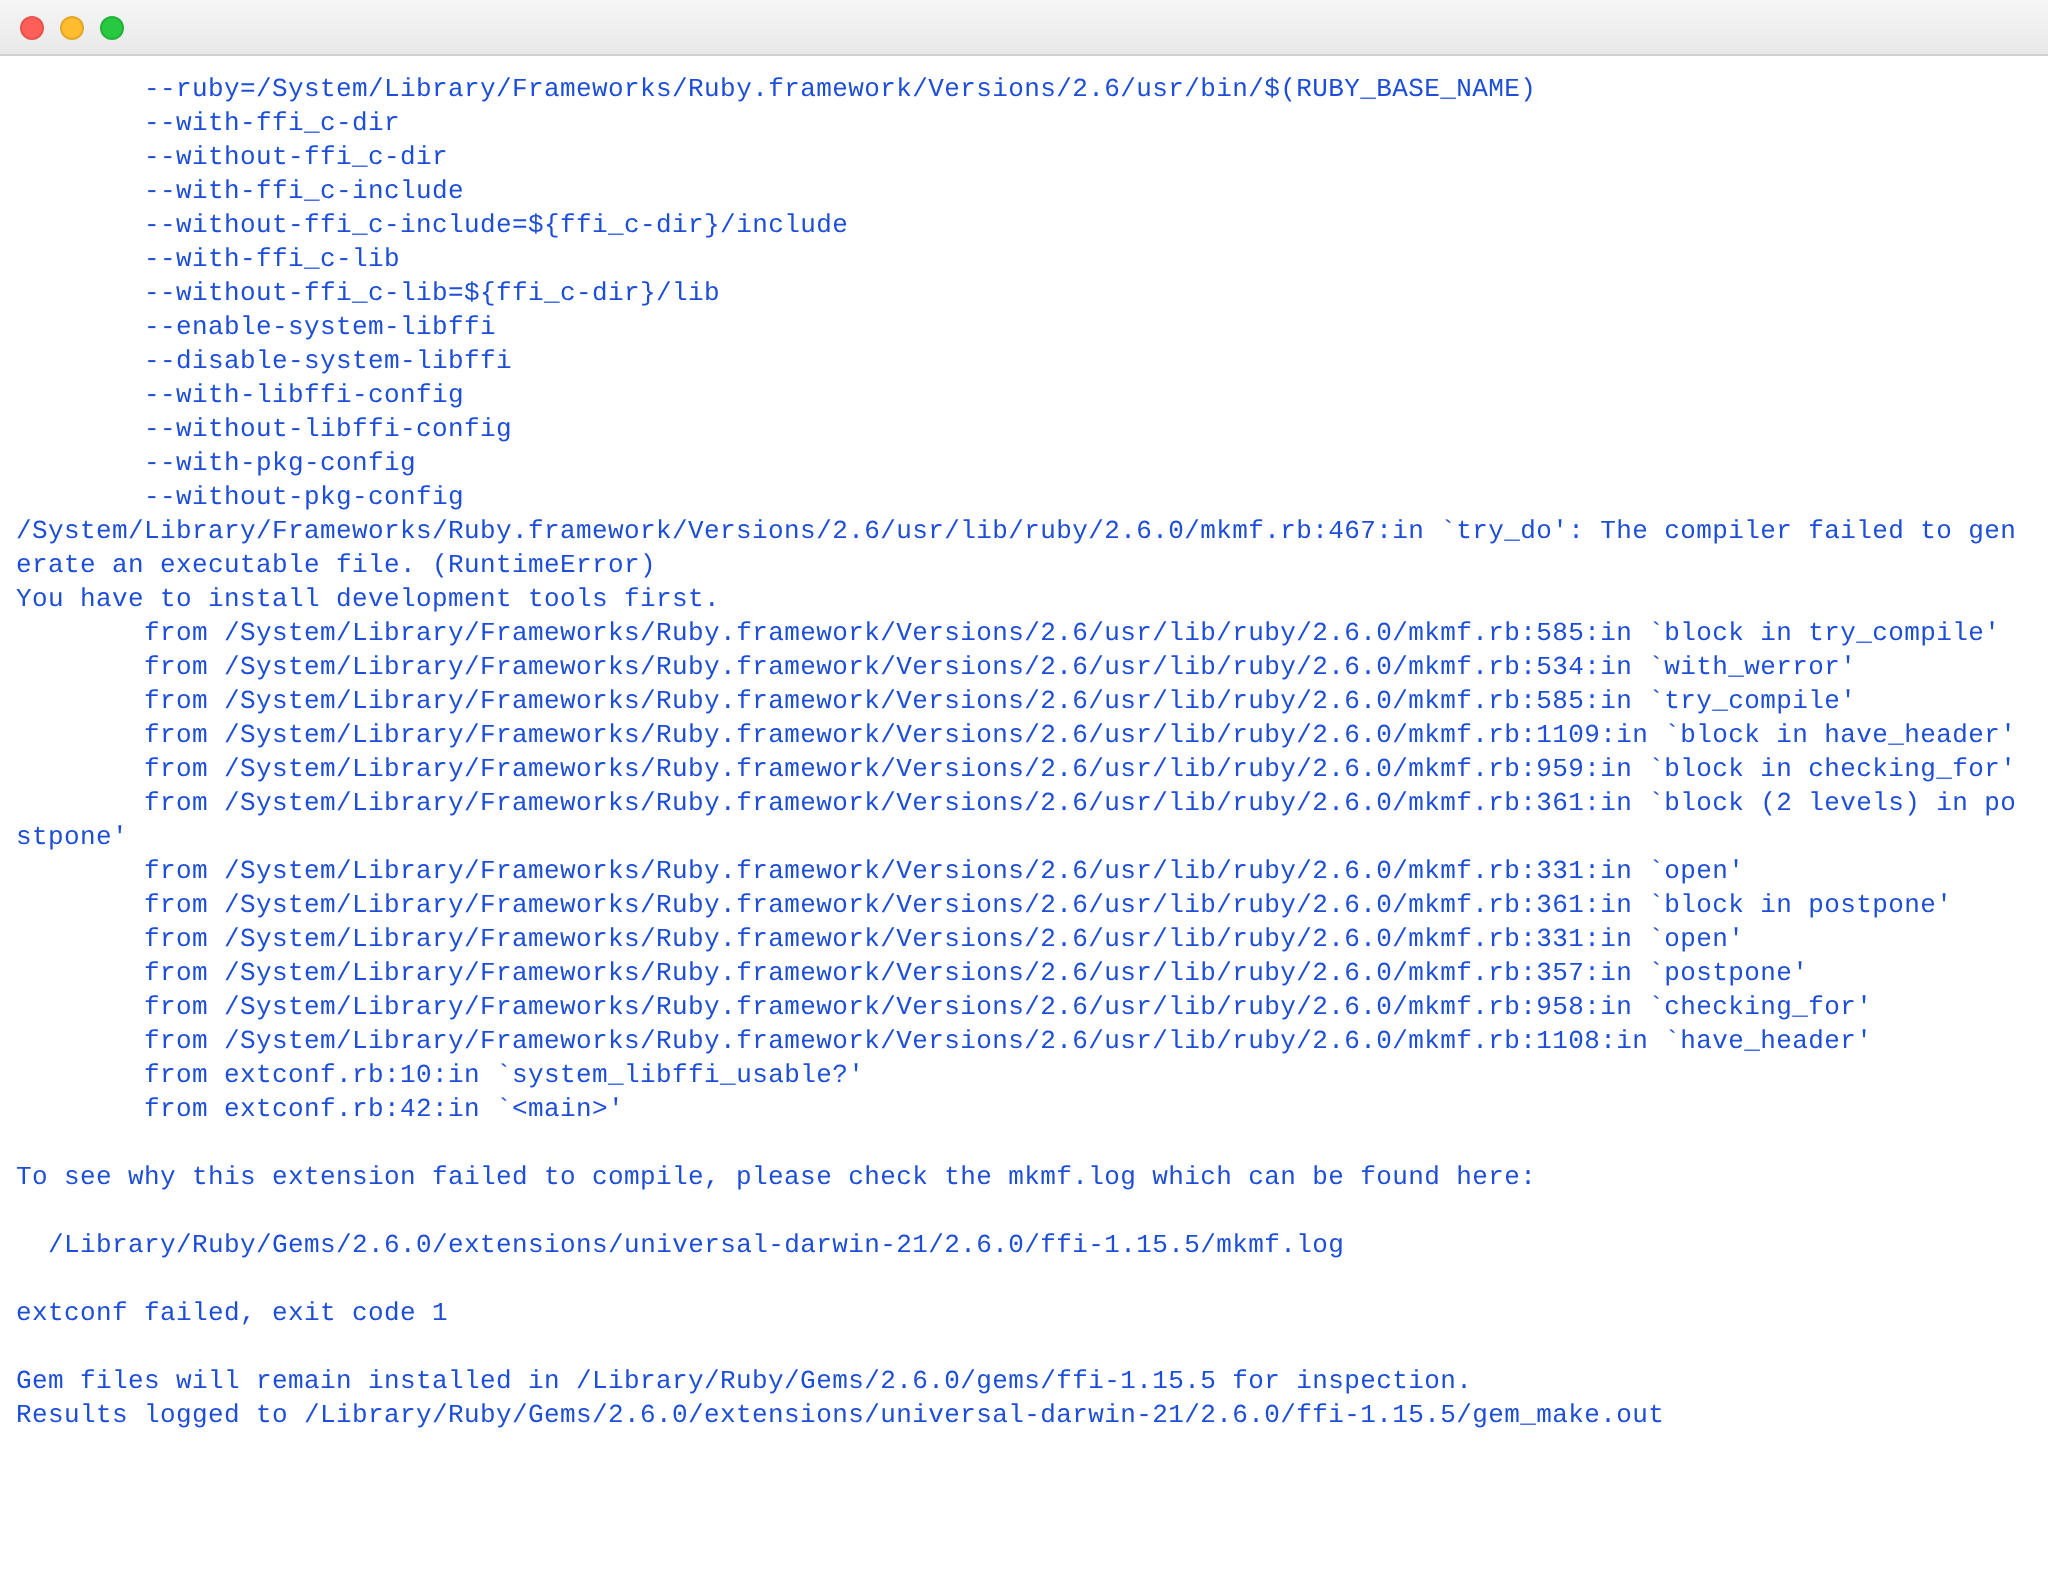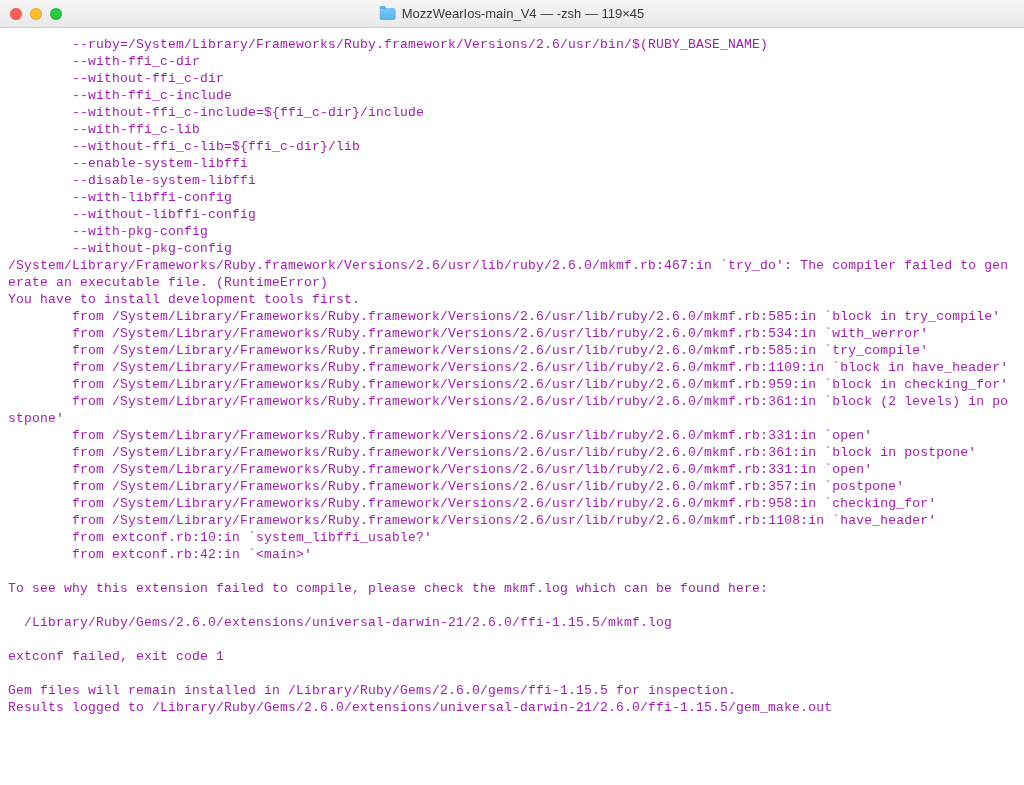--- a/index.html
+++ b/index.html
@@ -63,38 +63,34 @@
       width: 6px;
       height: 3px;
       background: #5ab3ea;
       border-radius: 1px 1px 0 0;
     }
     .terminal-body {
       padding: 8px 8px;
       font-family: "SF Mono", Menlo, Monaco, "Courier New", monospace;
       font-size: 13px;
       line-height: 17px;
-      color: #a21caf;
+      color: #1d4ed8;
       white-space: pre-wrap;
       word-break: break-all;
       letter-spacing: 0.2px;
     }
   </style>
 </head>
 <body>
 
 <div class="titlebar">
   <div class="traffic-lights">
     <div class="traffic-light tl-close"></div>
     <div class="traffic-light tl-min"></div>
     <div class="traffic-light tl-max"></div>
-  </div>
-  <div class="title-center">
-    <span class="folder-icon"></span>
-    <span>MozzWearIos-main_V4 — -zsh — 119×45</span>
   </div>
 </div>
 
 <div class="terminal-body" id="terminal-output">        --ruby=/System/Library/Frameworks/Ruby.framework/Versions/2.6/usr/bin/$(RUBY_BASE_NAME)
         --with-ffi_c-dir
         --without-ffi_c-dir
         --with-ffi_c-include
         --without-ffi_c-include=${ffi_c-dir}/include
         --with-ffi_c-lib
         --without-ffi_c-lib=${ffi_c-dir}/lib

